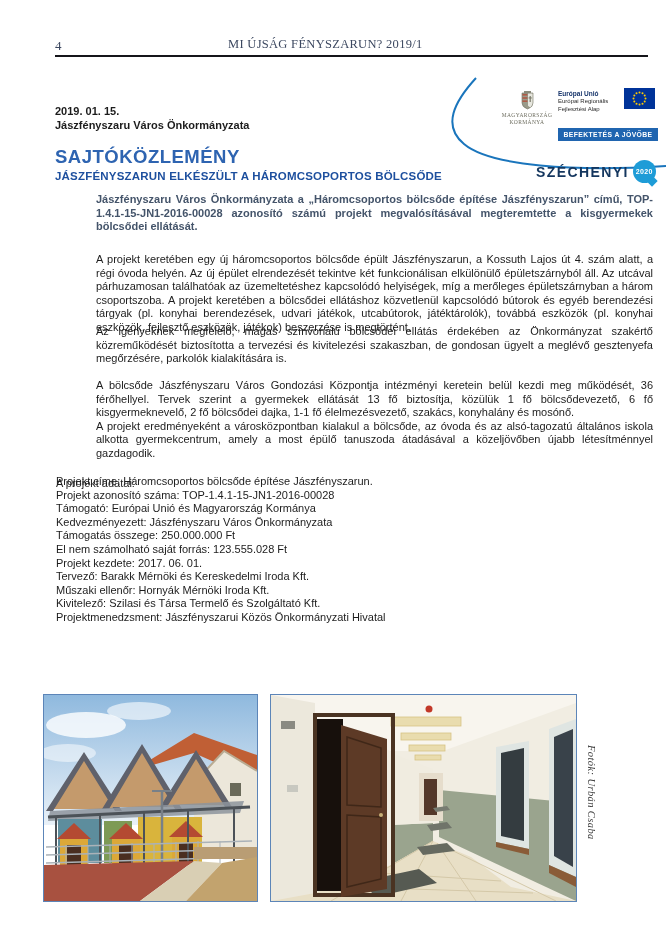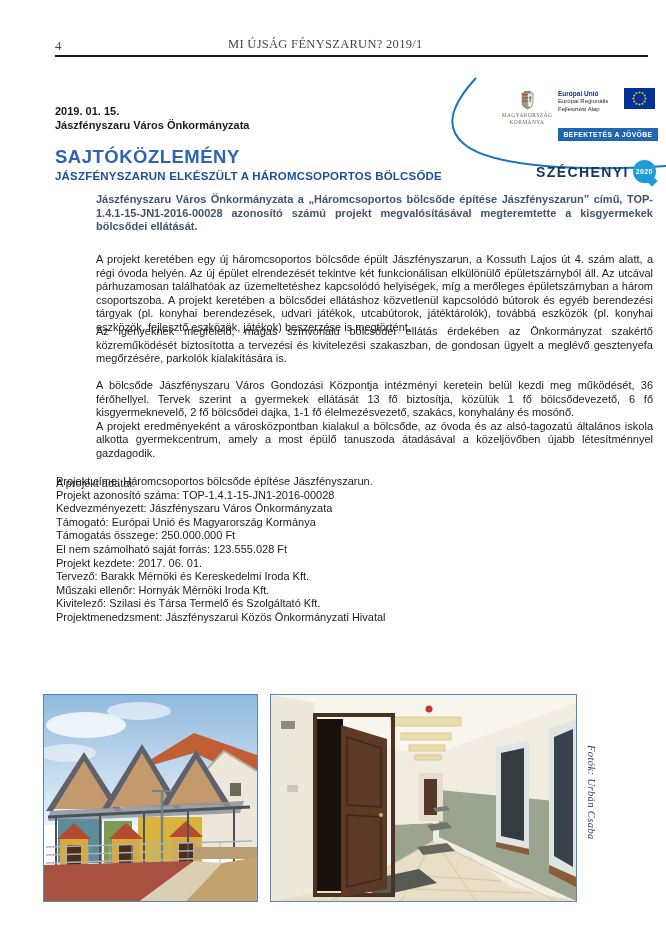--- a/index.html
+++ b/index.html
@@ -129,22 +129,22 @@
   <p class="txt p3">Az igényeknek megfelelő, magas színvonalú bölcsődei ellátás érdekében az Önkormányzat szakértő közreműködését biztosította a tervezési és kivitelezési szakaszban, de gondosan ügyelt a meglévő gesztenyefa megőrzésére, parkolók kialakítására is.</p>
   <div class="txt p45">
     <p>A bölcsőde Jászfényszaru Város Gondozási Központja intézményi keretein belül kezdi meg működését, 36 férőhellyel. Tervek szerint a gyermekek ellátását 13 fő biztosítja, közülük 1 fő bölcsődevezető, 6 fő kisgyermeknevelő, 2 fő bölcsődei dajka, 1-1 fő élelmezésvezető, szakács, konyhalány és mosónő.</p>
     <p>A projekt eredményeként a városközpontban kialakul a bölcsőde, az óvoda és az alsó-tagozatú általános iskola alkotta gyermekcentrum, amely a most épülő tanuszoda átadásával a közeljövőben újabb létesítménnyel gazdagodik.</p>
   </div>
 
   <div class="details-h">A projekt adatai:</div>
   <div class="details">
     <div>Projekt címe: Háromcsoportos bölcsőde építése Jászfényszarun.</div>
     <div>Projekt azonosító száma: TOP-1.4.1-15-JN1-2016-00028</div>
+    <div>Támogató: Európai Unió és Magyarország Kormánya</div>
     <div>Kedvezményezett: Jászfényszaru Város Önkormányzata</div>
-    <div>Támogató: Európai Unió és Magyarország Kormánya</div>
     <div>Támogatás összege: 250.000.000 Ft</div>
     <div>El nem számolható saját forrás: 123.555.028 Ft</div>
     <div>Projekt kezdete: 2017. 06. 01.</div>
     <div>Tervező: Barakk Mérnöki és Kereskedelmi Iroda Kft.</div>
     <div>Műszaki ellenőr: Hornyák Mérnöki Iroda Kft.</div>
     <div>Kivitelező: Szilasi és Társa Termelő és Szolgáltató Kft.</div>
     <div>Projektmenedzsment: Jászfényszarui Közös Önkormányzati Hivatal</div>
   </div>
 
   <div class="photo photo-left">

